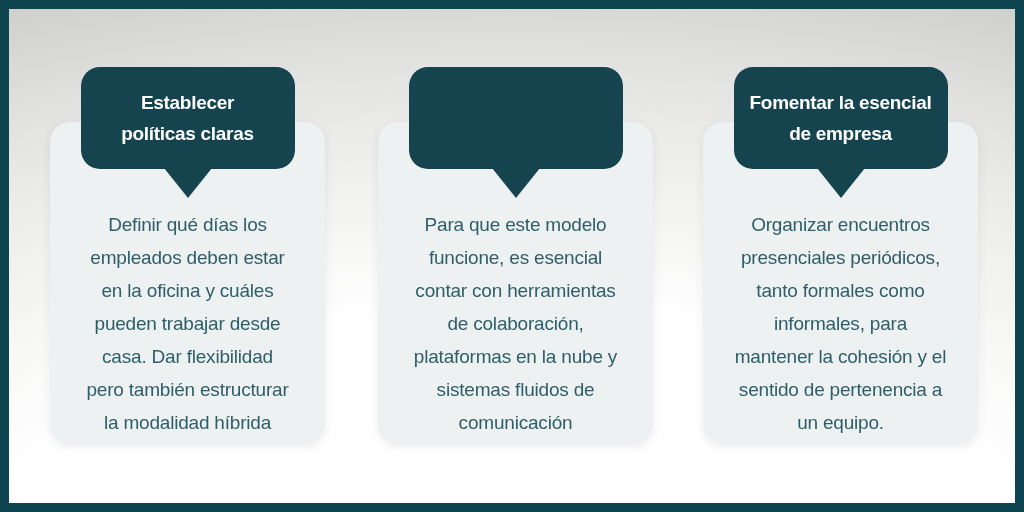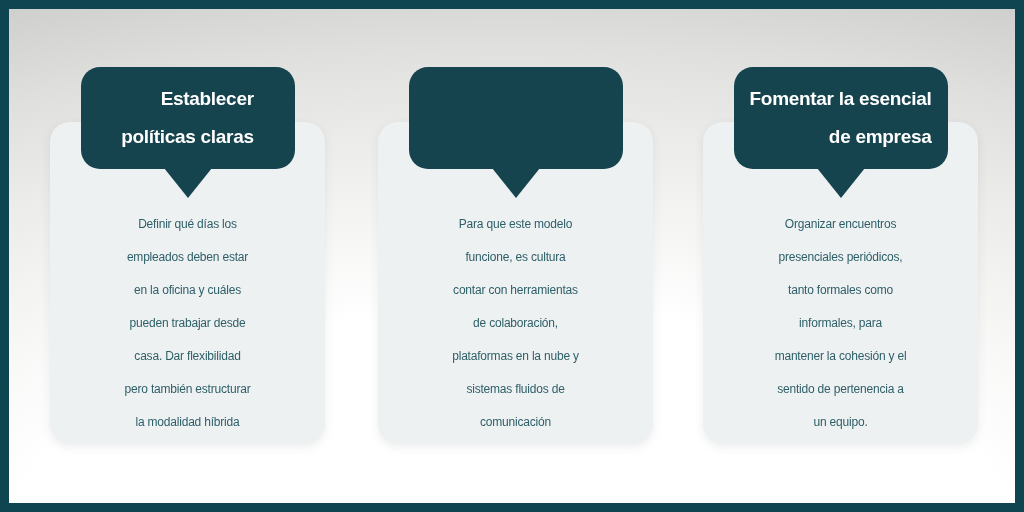--- a/index.html
+++ b/index.html
@@ -49,21 +49,21 @@
     inset: 0;
     background: #eef1f2;
     border-radius: 20px;
     box-shadow: 0 3px 10px rgba(70, 80, 90, 0.10);
     padding: 86px 12px 14px 12px;
     text-align: center;
   }
 
   .card-body {
     white-space: pre-line;
-    font-size: 12px;
+    font-size: 19px;
     line-height: 33px;
     letter-spacing: -0.2px;
     color: #2e5f68;
     font-weight: 500;
   }
 
   
   .bubble {
     position: absolute;
     top: -55px;          
@@ -74,25 +74,25 @@
     background: #15434e;
     border-radius: 19px;
     display: flex;
     align-items: center;
     justify-content: center;
     z-index: 2;
   }
 
   .bubble-title {
     white-space: pre-line;
-    text-align: right;
+    text-align: center;
     color: #ffffff;
     font-weight: bold;
     font-size: 19px;
-    line-height: 38px;
+    line-height: 31px;
     letter-spacing: -0.3px;
   }
 
   
   .bubble-tail {
     position: absolute;
     bottom: -29px;
     left: 50%;
     transform: translateX(-50%);
     width: 0;
@@ -121,21 +121,21 @@
       <div class="bubble">
         <div class="bubble-title">Establecer
 políticas claras</div>
         <div class="bubble-tail"></div>
       </div>
     </div>
 
     <div class="column column-2">
       <div class="card">
         <div class="card-body">Para que este modelo
-funcione, es cultura
+funcione, es esencial
 contar con herramientas
 de colaboración,
 plataformas en la nube y
 sistemas fluidos de
 comunicación</div>
       </div>
       <div class="bubble">
         <div class="bubble-tail"></div>
       </div>
     </div>

